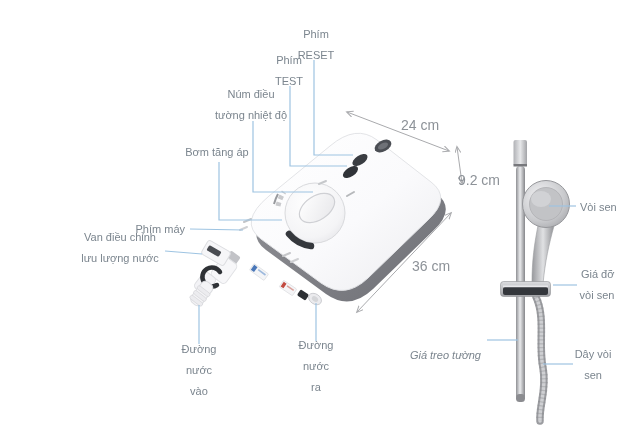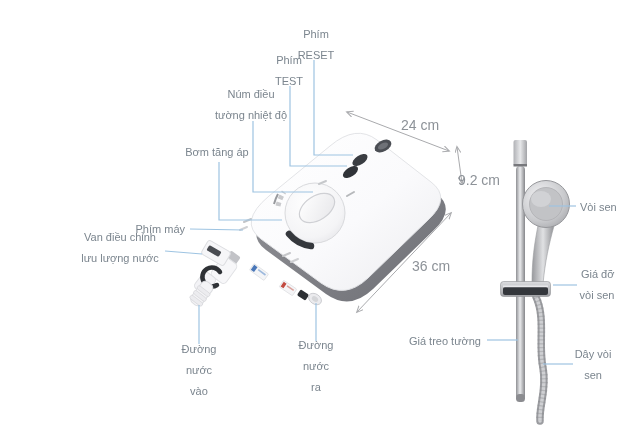--- a/index.html
+++ b/index.html
@@ -22,21 +22,21 @@
   #lbl-reset{left:316px;top:45px;}
   #lbl-test{left:289px;top:71px;}
   #lbl-num{left:251px;top:105px;}
   #lbl-bom{left:217px;top:152px;white-space:nowrap;}
   #lbl-than{right:455px;top:229px;white-space:nowrap;}
   #lbl-van{left:120px;top:248px;}
   #lbl-vao{left:199px;top:370px;}
   #lbl-ra{left:316px;top:366px;}
   #lbl-voi{left:580px;top:207px;white-space:nowrap;}
   #lbl-giado{left:597px;top:285px;text-align:right;}
-  #lbl-giatreo{right:159px;top:341px;white-space:nowrap;}
+  #lbl-giatreo{right:159px;top:355px;white-space:nowrap;font-style:italic;}
   #lbl-day{left:593px;top:365px;text-align:center;}
   #dim-24{left:420px;top:125px;}
   #dim-92{left:479px;top:158px;margin-top:22px;}
   #dim-36{left:431px;top:266px;}
 </style>
 </head>
 <body>
 
 <div class="canvas">
 

